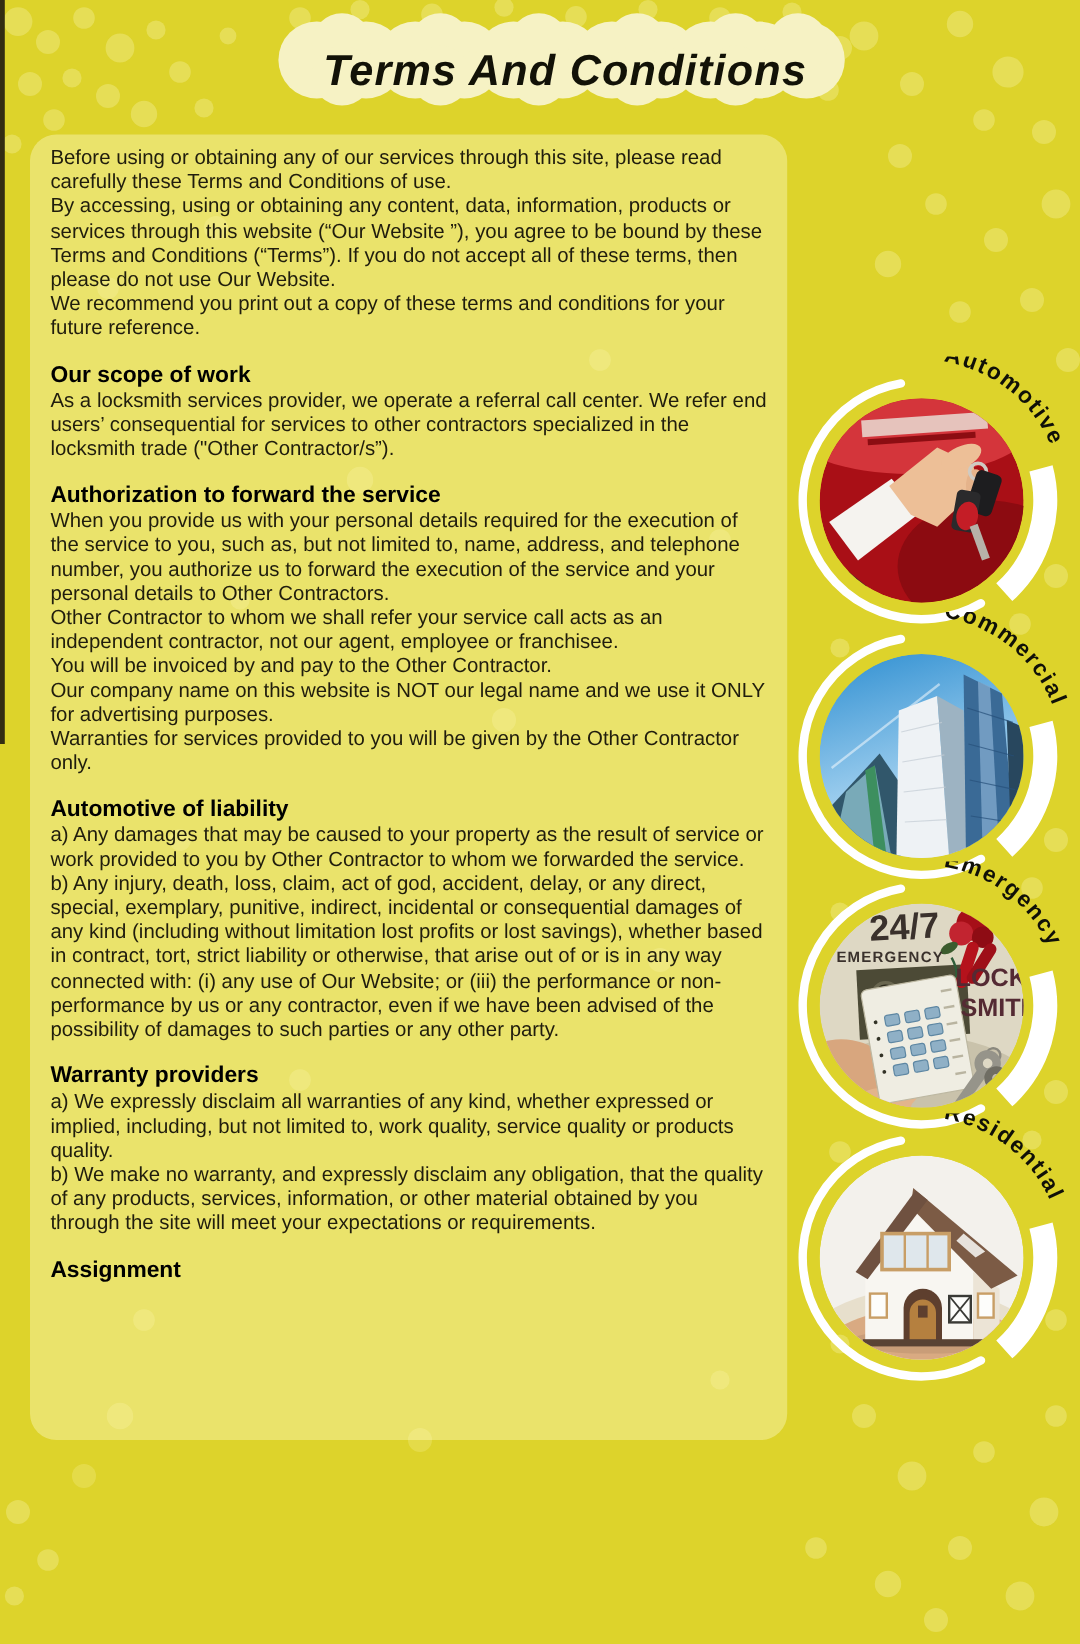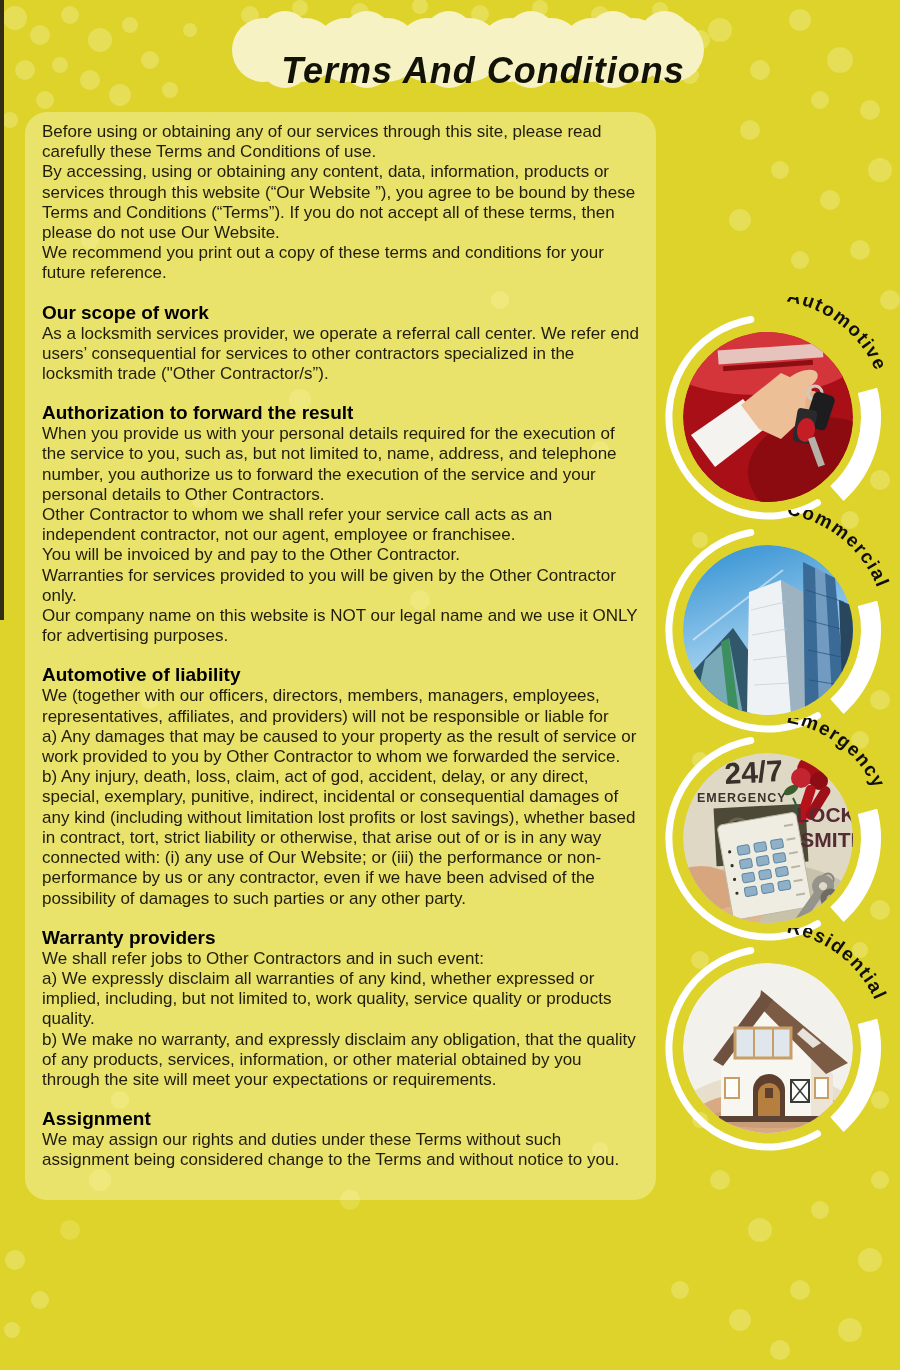--- a/index.html
+++ b/index.html
@@ -7,21 +7,21 @@
     width:900px;height:1370px;position:relative;overflow:hidden;
     background:#ddd32b;
     font-family:"Liberation Sans",sans-serif;
     color:#201d0d;
   }
   .dots-bg{position:absolute;left:0;top:0;z-index:0;}
   .left-strip{position:absolute;left:0;top:0;width:4px;height:620px;background:#332d12;z-index:3;}
   .title-banner{position:absolute;left:225px;top:8px;width:485px;height:92px;z-index:2;}
   .cloud{position:absolute;left:0;top:0;}
   .page-title{
-    position:absolute;left:6px;top:26px;width:472px;margin:16px;text-align:center;
+    position:absolute;left:6px;top:26px;width:472px;margin:4px;text-align:center;
     font-size:36px;font-weight:bold;font-style:italic;letter-spacing:1px;color:#121207;
   }
   .panel{
     position:absolute;left:25px;top:112px;width:631px;height:1088px;
     background:rgba(255,252,205,0.40);border-radius:22px;z-index:1;
     padding:10px 14px 0 17px;box-sizing:border-box;overflow:hidden;
     font-size:17px;line-height:20.2px;
   }
   .panel p.p{margin:0;}
   .panel .gap{margin-top:20px;}
@@ -153,40 +153,37 @@
 </div>
 
 <div class="panel">
   <p class="p">Before using or obtaining any of our services through this site, please read carefully these Terms and Conditions of use.</p>
   <p class="p gap">By accessing, using or obtaining any content, data, information, products or services through this website (“Our Website ”), you agree to be bound by these Terms and Conditions (“Terms”). If you do not accept all of these terms, then please do not use Our Website.</p>
   <p class="p gap">We recommend you print out a copy of these terms and conditions for your future reference.</p>
 
   <h2 class="h">Our scope of work</h2>
   <p class="p">As a locksmith services provider, we operate a referral call center. We refer end users’ consequential for services to other contractors specialized in the locksmith trade ("Other Contractor/s”).</p>
 
-  <h2 class="h">Authorization to forward the result</h2>
+  <h2 class="h">Authorization to forward the service</h2>
   <p class="p">When you provide us with your personal details required for the execution of the service to you, such as, but not limited to, name, address, and telephone number, you authorize us to forward the execution of the service and your personal details to Other Contractors.</p>
 
   <p class="p">Other Contractor to whom we shall refer your service call acts as an independent contractor, not our agent, employee or franchisee.</p>
   <p class="p">You will be invoiced by and pay to the Other Contractor.</p>
+  <p class="p gap">Our company name on this website is NOT our legal name and we use it ONLY for advertising purposes.</p>
   <p class="p">Warranties for services provided to you will be given by the Other Contractor only.</p>
-  <p class="p gap">Our company name on this website is NOT our legal name and we use it ONLY for advertising purposes.</p>
 
   <h2 class="h">Automotive of liability</h2>
-  <p class="p">We (together with our officers, directors, members, managers, employees, representatives, affiliates, and providers) will not be responsible or liable for</p>
   <p class="p gap">a) Any damages that may be caused to your property as the result of service or work provided to you by Other Contractor to whom we forwarded the service.</p>
   <p class="p gap">b) Any injury, death, loss, claim, act of god, accident, delay, or any direct, special, exemplary, punitive, indirect, incidental or consequential damages of any kind (including without limitation lost profits or lost savings), whether based in contract, tort, strict liability or otherwise, that arise out of or is in any way connected with: (i) any use of Our Website; or (iii) the performance or non-performance by us or any contractor, even if we have been advised of the possibility of damages to such parties or any other party.</p>
 
   <h2 class="h">Warranty providers</h2>
-  <p class="p">We shall refer jobs to Other Contractors and in such event:</p>
   <p class="p">a) We expressly disclaim all warranties of any kind, whether expressed or implied, including, but not limited to, work quality, service quality or products quality.</p>
   <p class="p">b) We make no warranty, and expressly disclaim any obligation, that the quality of any products, services, information, or other material obtained by you through the site will meet your expectations or requirements.</p>
 
   <h2 class="h">Assignment</h2>
-  <p class="p">We may assign our rights and duties under these Terms without such assignment being considered change to the Terms and without notice to you.</p>
 </div>
 
 <div class="services">
 
   <svg class="service" style="top:297px" width="230" height="240">
     <defs>
         <clipPath id="clipA">
           <circle cx="105" cy="120" r="85"></circle>
         </clipPath>
       </defs>

